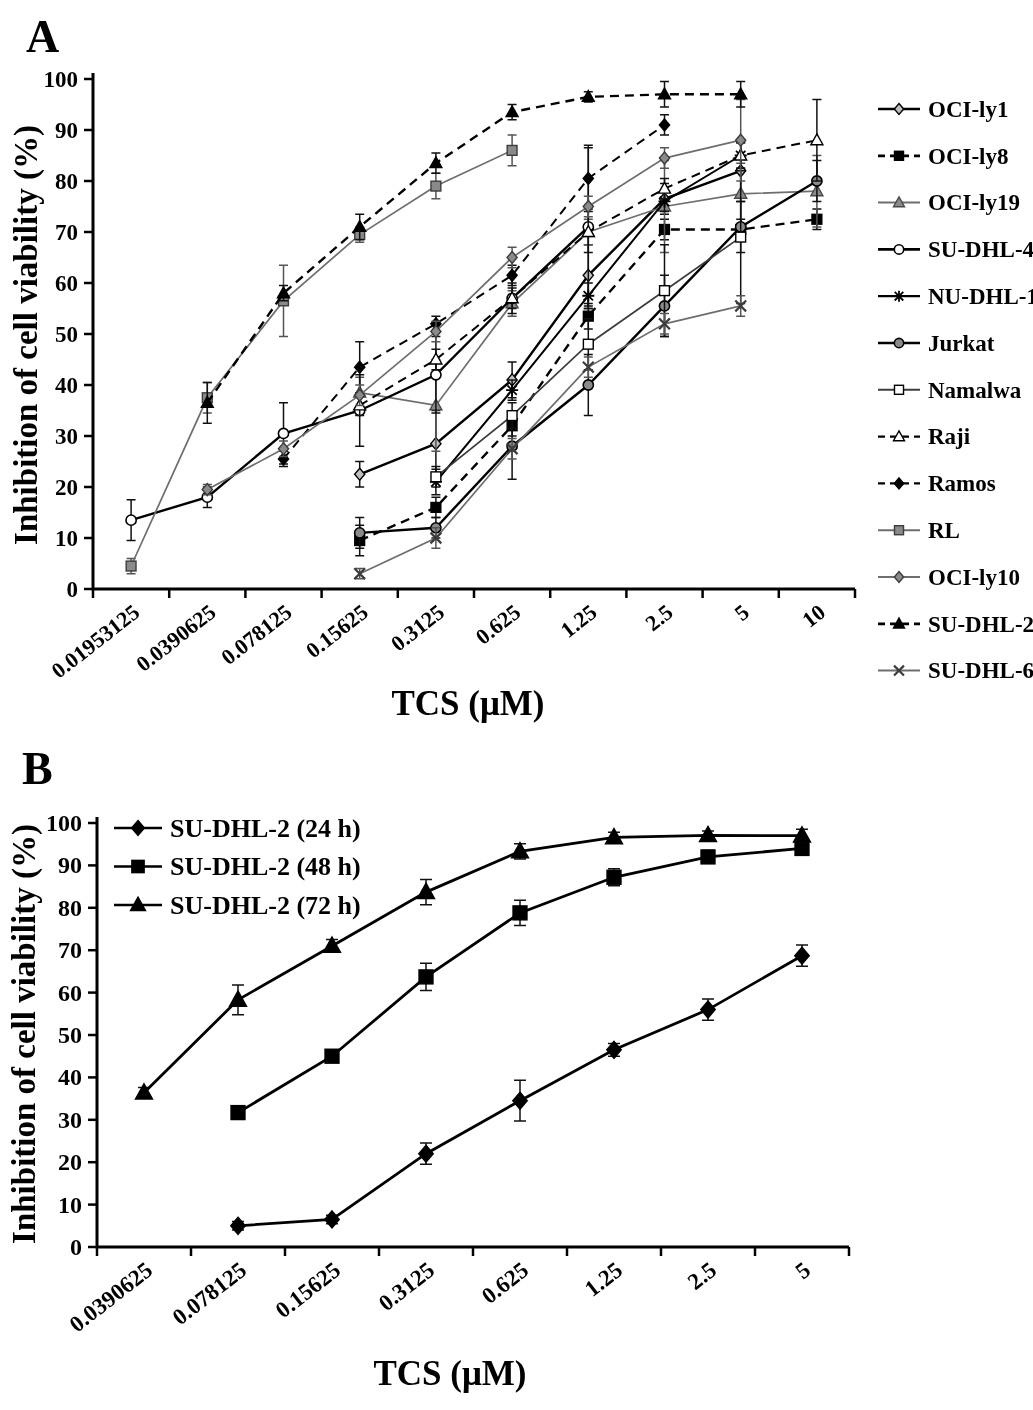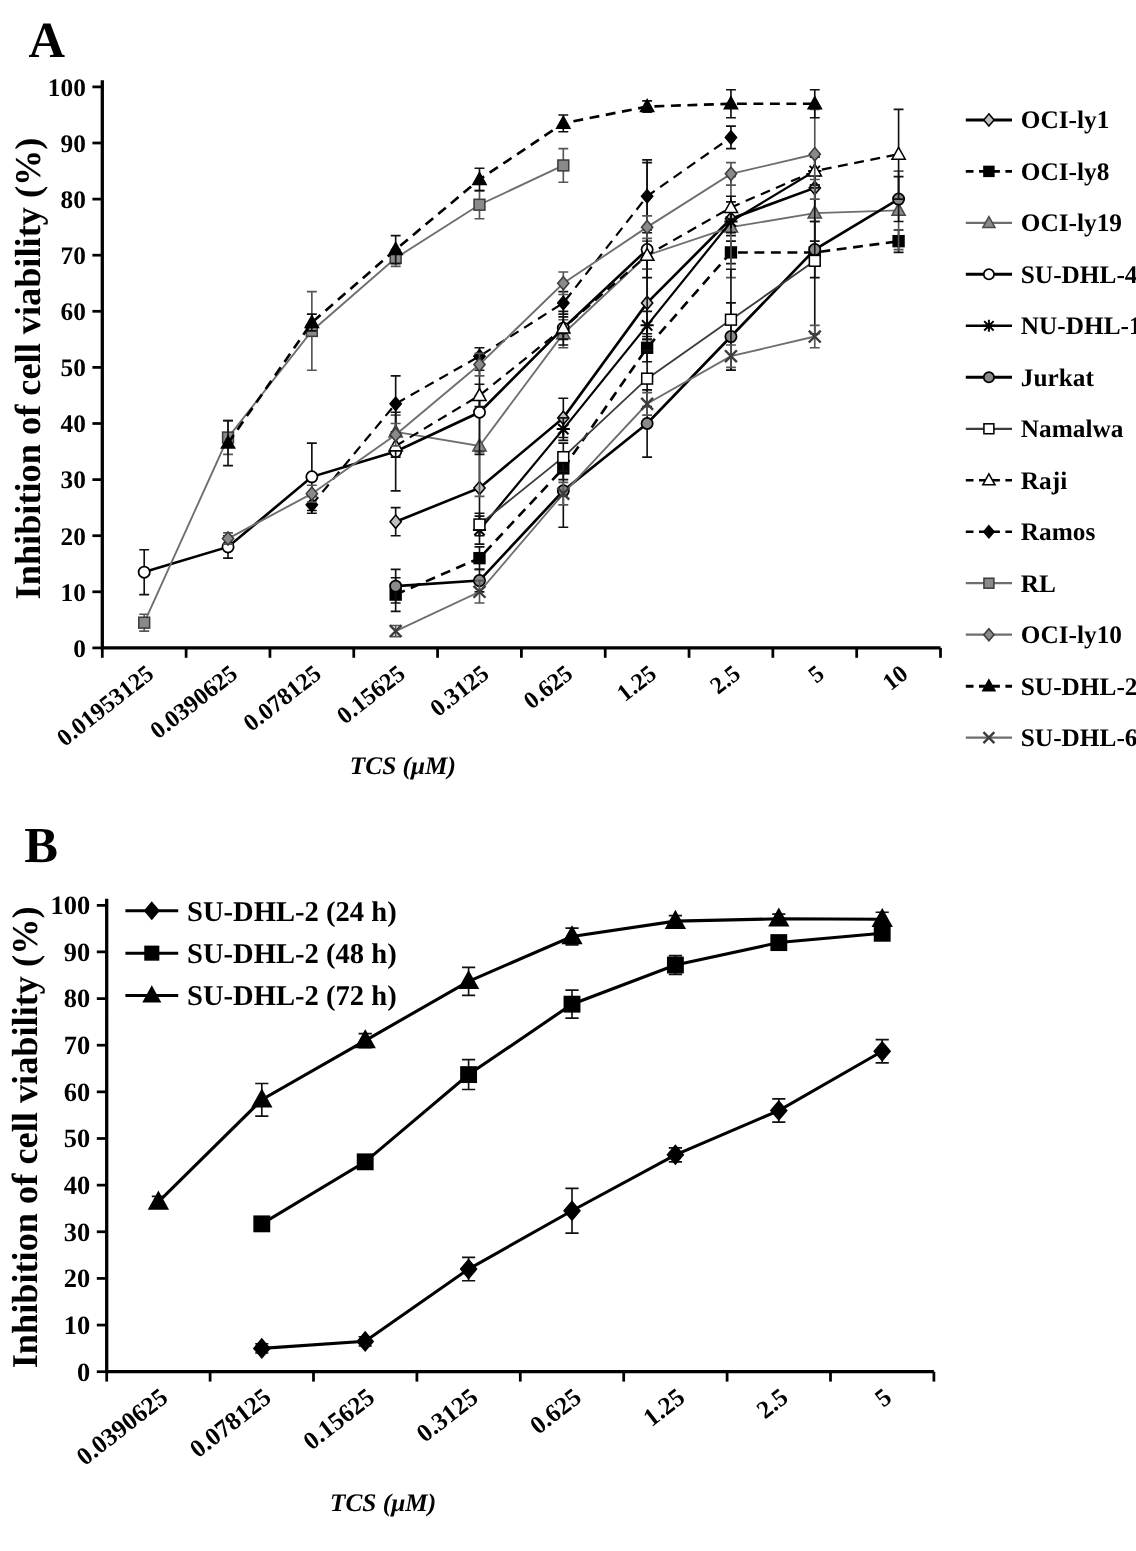--- a/index.html
+++ b/index.html
@@ -8,21 +8,21 @@
   .panel{position:absolute;left:0;width:1033px;}
   #panelA{top:0;height:740px;}
   #panelB{top:740px;height:670px;}
   .panel-label{position:absolute;font-size:46px;font-weight:bold;line-height:1;}
   #panelA .panel-label{left:26px;top:14px;}
   #panelB .panel-label{left:22px;top:6px;}
   .y-title{position:absolute;transform:rotate(-90deg);text-align:center;
            font-weight:bold;font-size:33px;white-space:nowrap;}
   #panelA .y-title{width:620px;height:44px;left:-280px;top:313px;}
   #panelB .y-title{width:560px;height:44px;left:-252px;top:272px;}
-  .x-title{position:absolute;font-weight:bold;font-size:23px;width:300px;font-style:italic;}
+  .x-title{position:absolute;text-align:center;font-weight:bold;font-size:35px;width:300px;}
   #panelA .x-title{left:318px;top:684px;}
   #panelB .x-title{left:300px;top:614px;}
   .chart-mount{position:absolute;left:0;top:0;}
   svg text{font-family:"Liberation Serif","DejaVu Serif",serif;}
 </style>
 </head>
 <body>
 
 <div>
 

